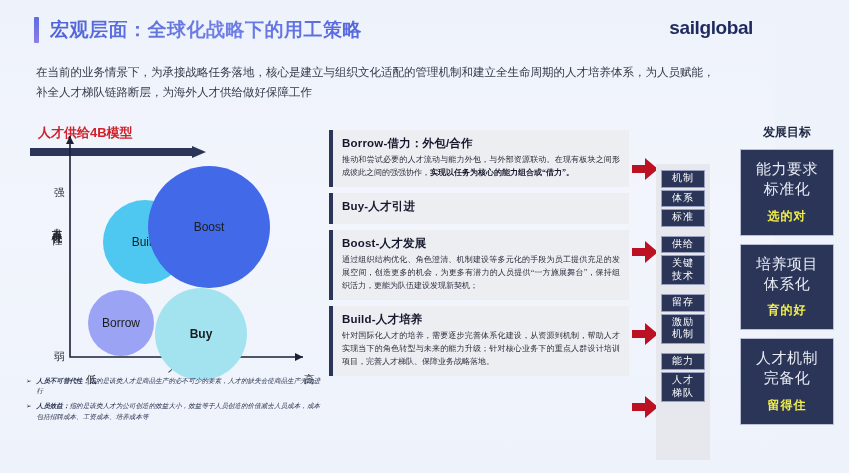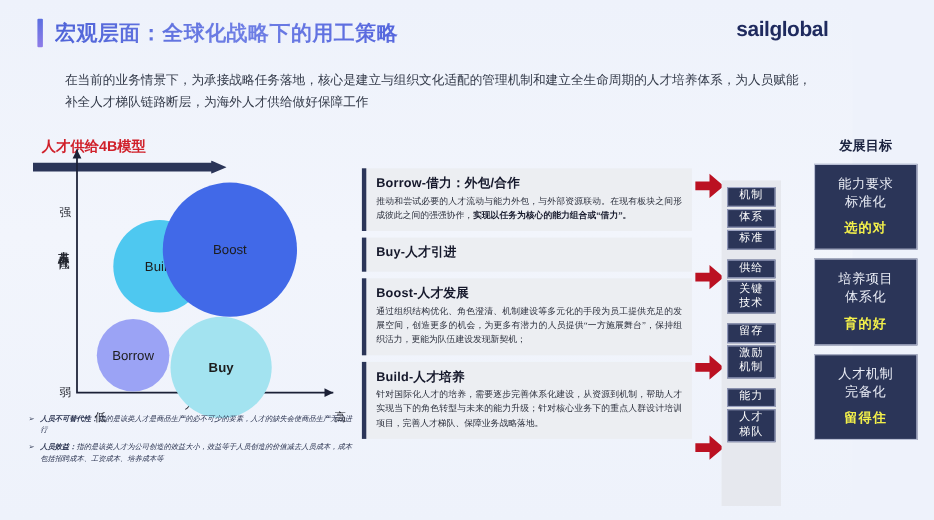--- a/index.html
+++ b/index.html
@@ -31,21 +31,21 @@
     background: linear-gradient(90deg,#4f63d8 0%,#6f7fe5 55%,#5566dd 100%);
     -webkit-background-clip: text; background-clip: text;
     -webkit-text-fill-color: transparent; color: #4f63d8;
   }
   .logo {
     position: absolute; right: 22px; top: 17px;
     font-size: 19px; font-weight: bold; color: #1f2a5e;
     letter-spacing: -.4px;
   }
   .intro {
-    position: absolute; left: 59px; top: 62px; width: 680px;
+    position: absolute; left: 36px; top: 62px; width: 680px;
     font-size: 11.5px; color: #333a49; line-height: 1.75;
     font-family: "DejaVu Serif", "Liberation Serif", serif;
   }
 
   
   .chart { position: absolute; left: 18px; top: 124px; width: 300px; height: 250px; }
   .chart-title {
     position: absolute; left: 20px; top: 0;
     font-size: 13px; font-weight: bold; color: #d0202a;
   }
@@ -73,21 +73,21 @@
   .note {
     display: flex; gap: 5px; margin-bottom: 5px;
     font-size: 6.6px; line-height: 1.55; color: #2a3350;
     font-family: "DejaVu Serif", "Liberation Serif", serif;
     font-style: italic;
   }
   .note-mark { color: #2a3350; font-style: normal; flex: none; }
   .note b { font-style: italic; }
 
   
-  .panels { position: absolute; left: 329px; top: 153px; width: 300px; }
+  .panels { position: absolute; left: 329px; top: 130px; width: 300px; }
   .panel {
     position: relative; background: #eceef2;
     border-left: 4px solid #2b3558;
     padding: 6px 9px 7px 9px; margin-bottom: 6px;
   }
   .panel-title {
     font-size: 11.5px; font-weight: bold; color: #15182b;
     margin-bottom: 3px; letter-spacing: .2px;
   }
   .panel-body {
@@ -121,21 +121,21 @@
   .goalcol { position: absolute; left: 740px; top: 124px; width: 94px; }
   .goal-header {
     font-size: 12px; font-weight: bold; color: #1b2340;
     text-align: center; margin-bottom: 8px;
   }
   .goal-card {
     background: #2b3558; border: 1px solid #b9bfd4;
     padding: 9px 4px 10px; margin-bottom: 8px; text-align: center;
   }
   .goal-sub {
-    font-size: 12px; color: #e9ecf5; line-height: 1.35;
+    font-size: 15px; color: #e9ecf5; line-height: 1.35;
     letter-spacing: .5px; margin-bottom: 8px;
   }
   .goal-key {
     font-size: 12px; font-weight: bold; color: #f2ef4a;
     letter-spacing: 1px;
   }
 </style>
 </head>
 <body>
 

